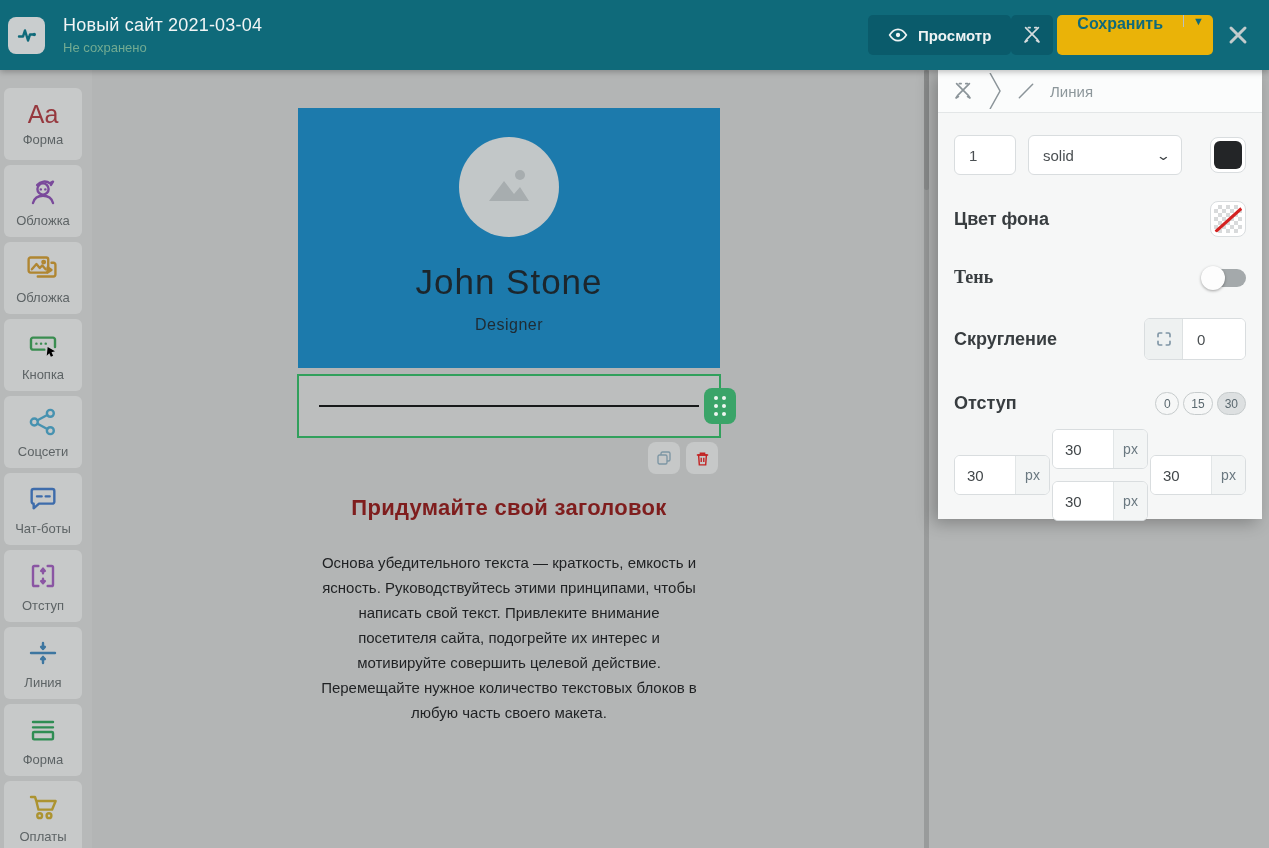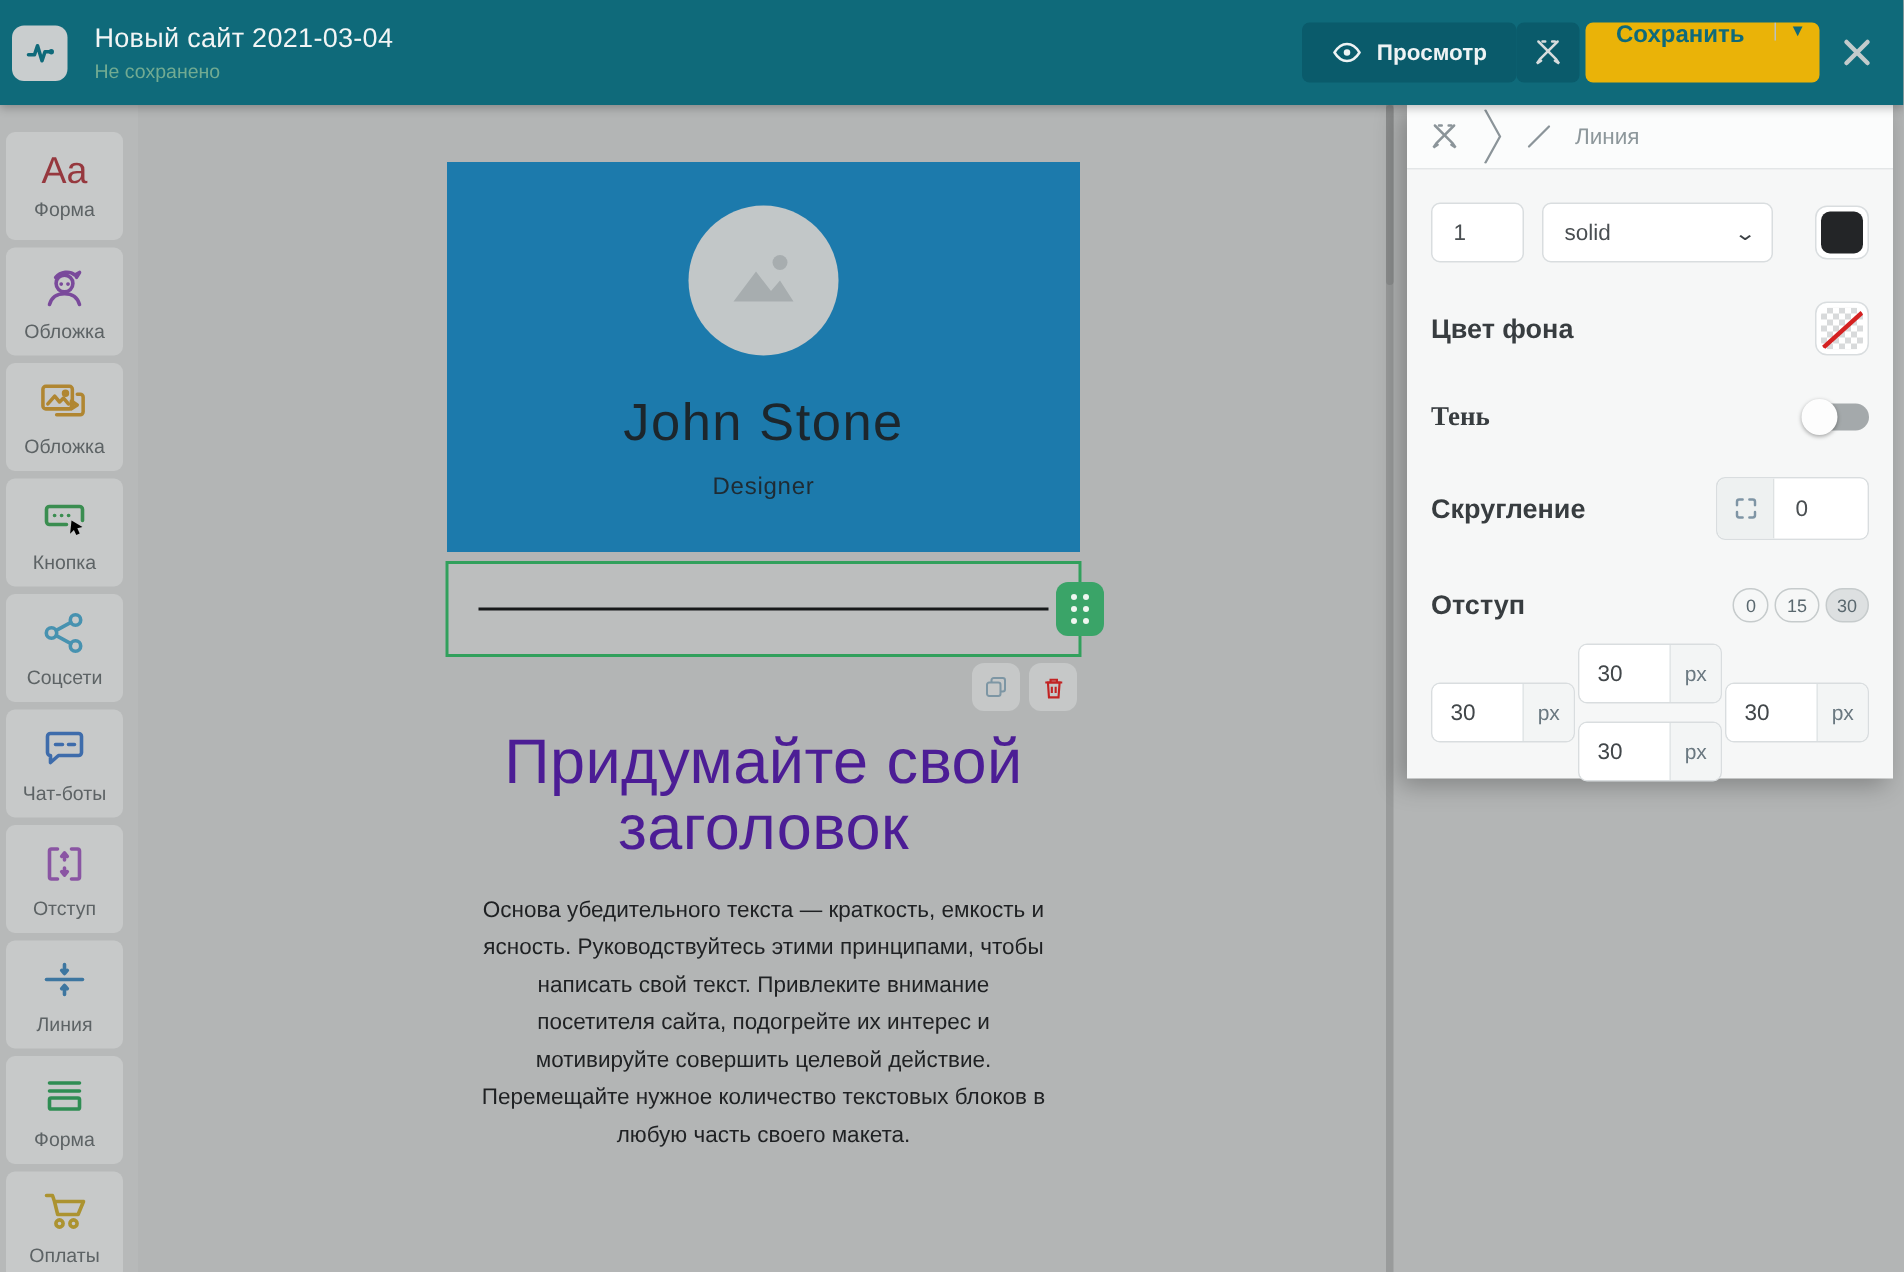--- a/index.html
+++ b/index.html
@@ -60,21 +60,21 @@
                  width:32px; height:36px; background:#3aa468; border-radius:8px; cursor:grab;
                  display:flex; align-items:center; justify-content:center; }
   .dots { display:grid; grid-template-columns:repeat(2,5px); grid-auto-rows:5px; gap:3px; }
   .dots i { width:4px; height:4px; border-radius:50%; background:#eef6f0; }
 
   .elem-actions { display:flex; justify-content:flex-end; gap:6px; margin-top:4px; padding-right:2px; }
   .mini-btn { width:32px; height:32px; border-radius:8px; background:#c6c8c8; border:none;
               display:flex; align-items:center; justify-content:center; cursor:pointer; }
 
   .text-block { margin-top:12px; text-align:center; }
-  .headline { font-size:42px; line-height:44px; color:#4c1d95; letter-spacing:.3px; font-weight:400; }
+  .headline { font-size:22px; line-height:44px; color:#7f1d1d; letter-spacing:.3px; font-weight:700; }
   .bodycopy { width:376px; margin:20px auto 0; font-size:15px; line-height:25px; color:#1f2123; }
 
   
   .vscroll { position:absolute; left:924px; top:70px; width:5px; height:778px; background:#999b9b; }
   .vscroll .thumb { position:absolute; top:0; left:0; width:5px; height:120px; background:#8a8c8c;
                     border-radius:3px; }
 
   
   .panel { position:absolute; left:938px; top:70px; width:324px; height:449px; background:#f6f7f7;
            box-shadow:-5px 4px 16px rgba(0,0,0,.28); z-index:20; }

